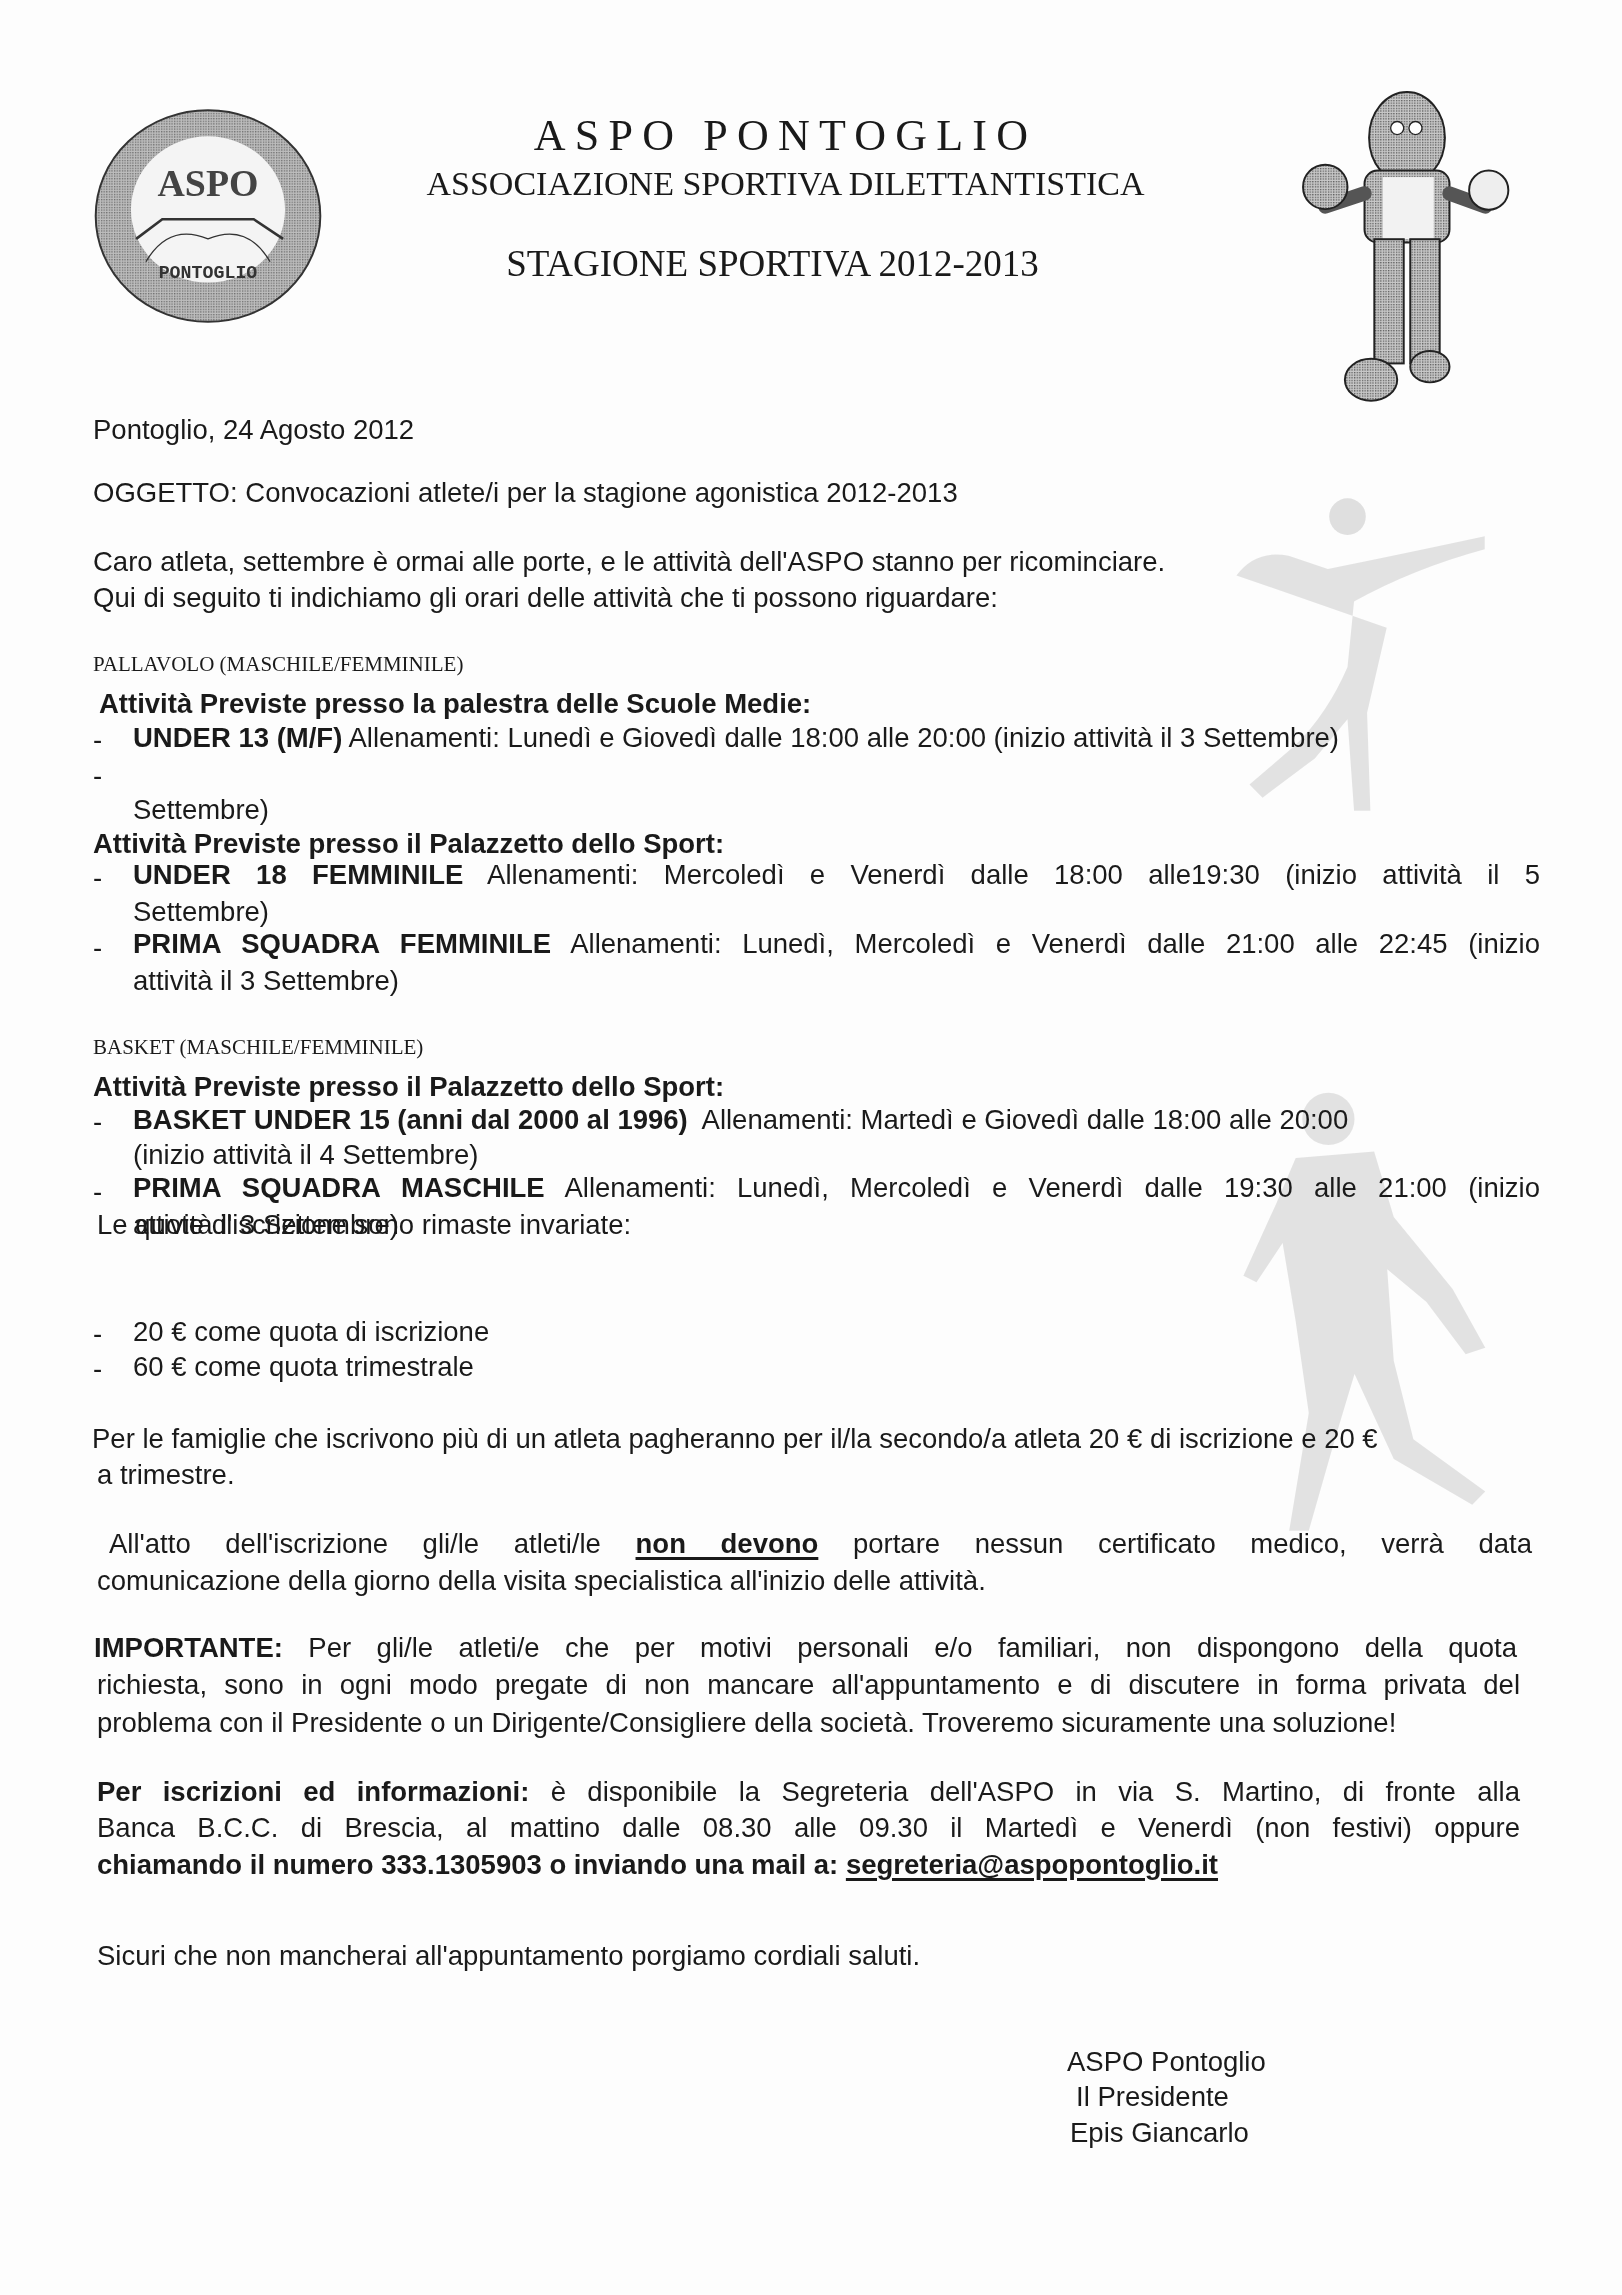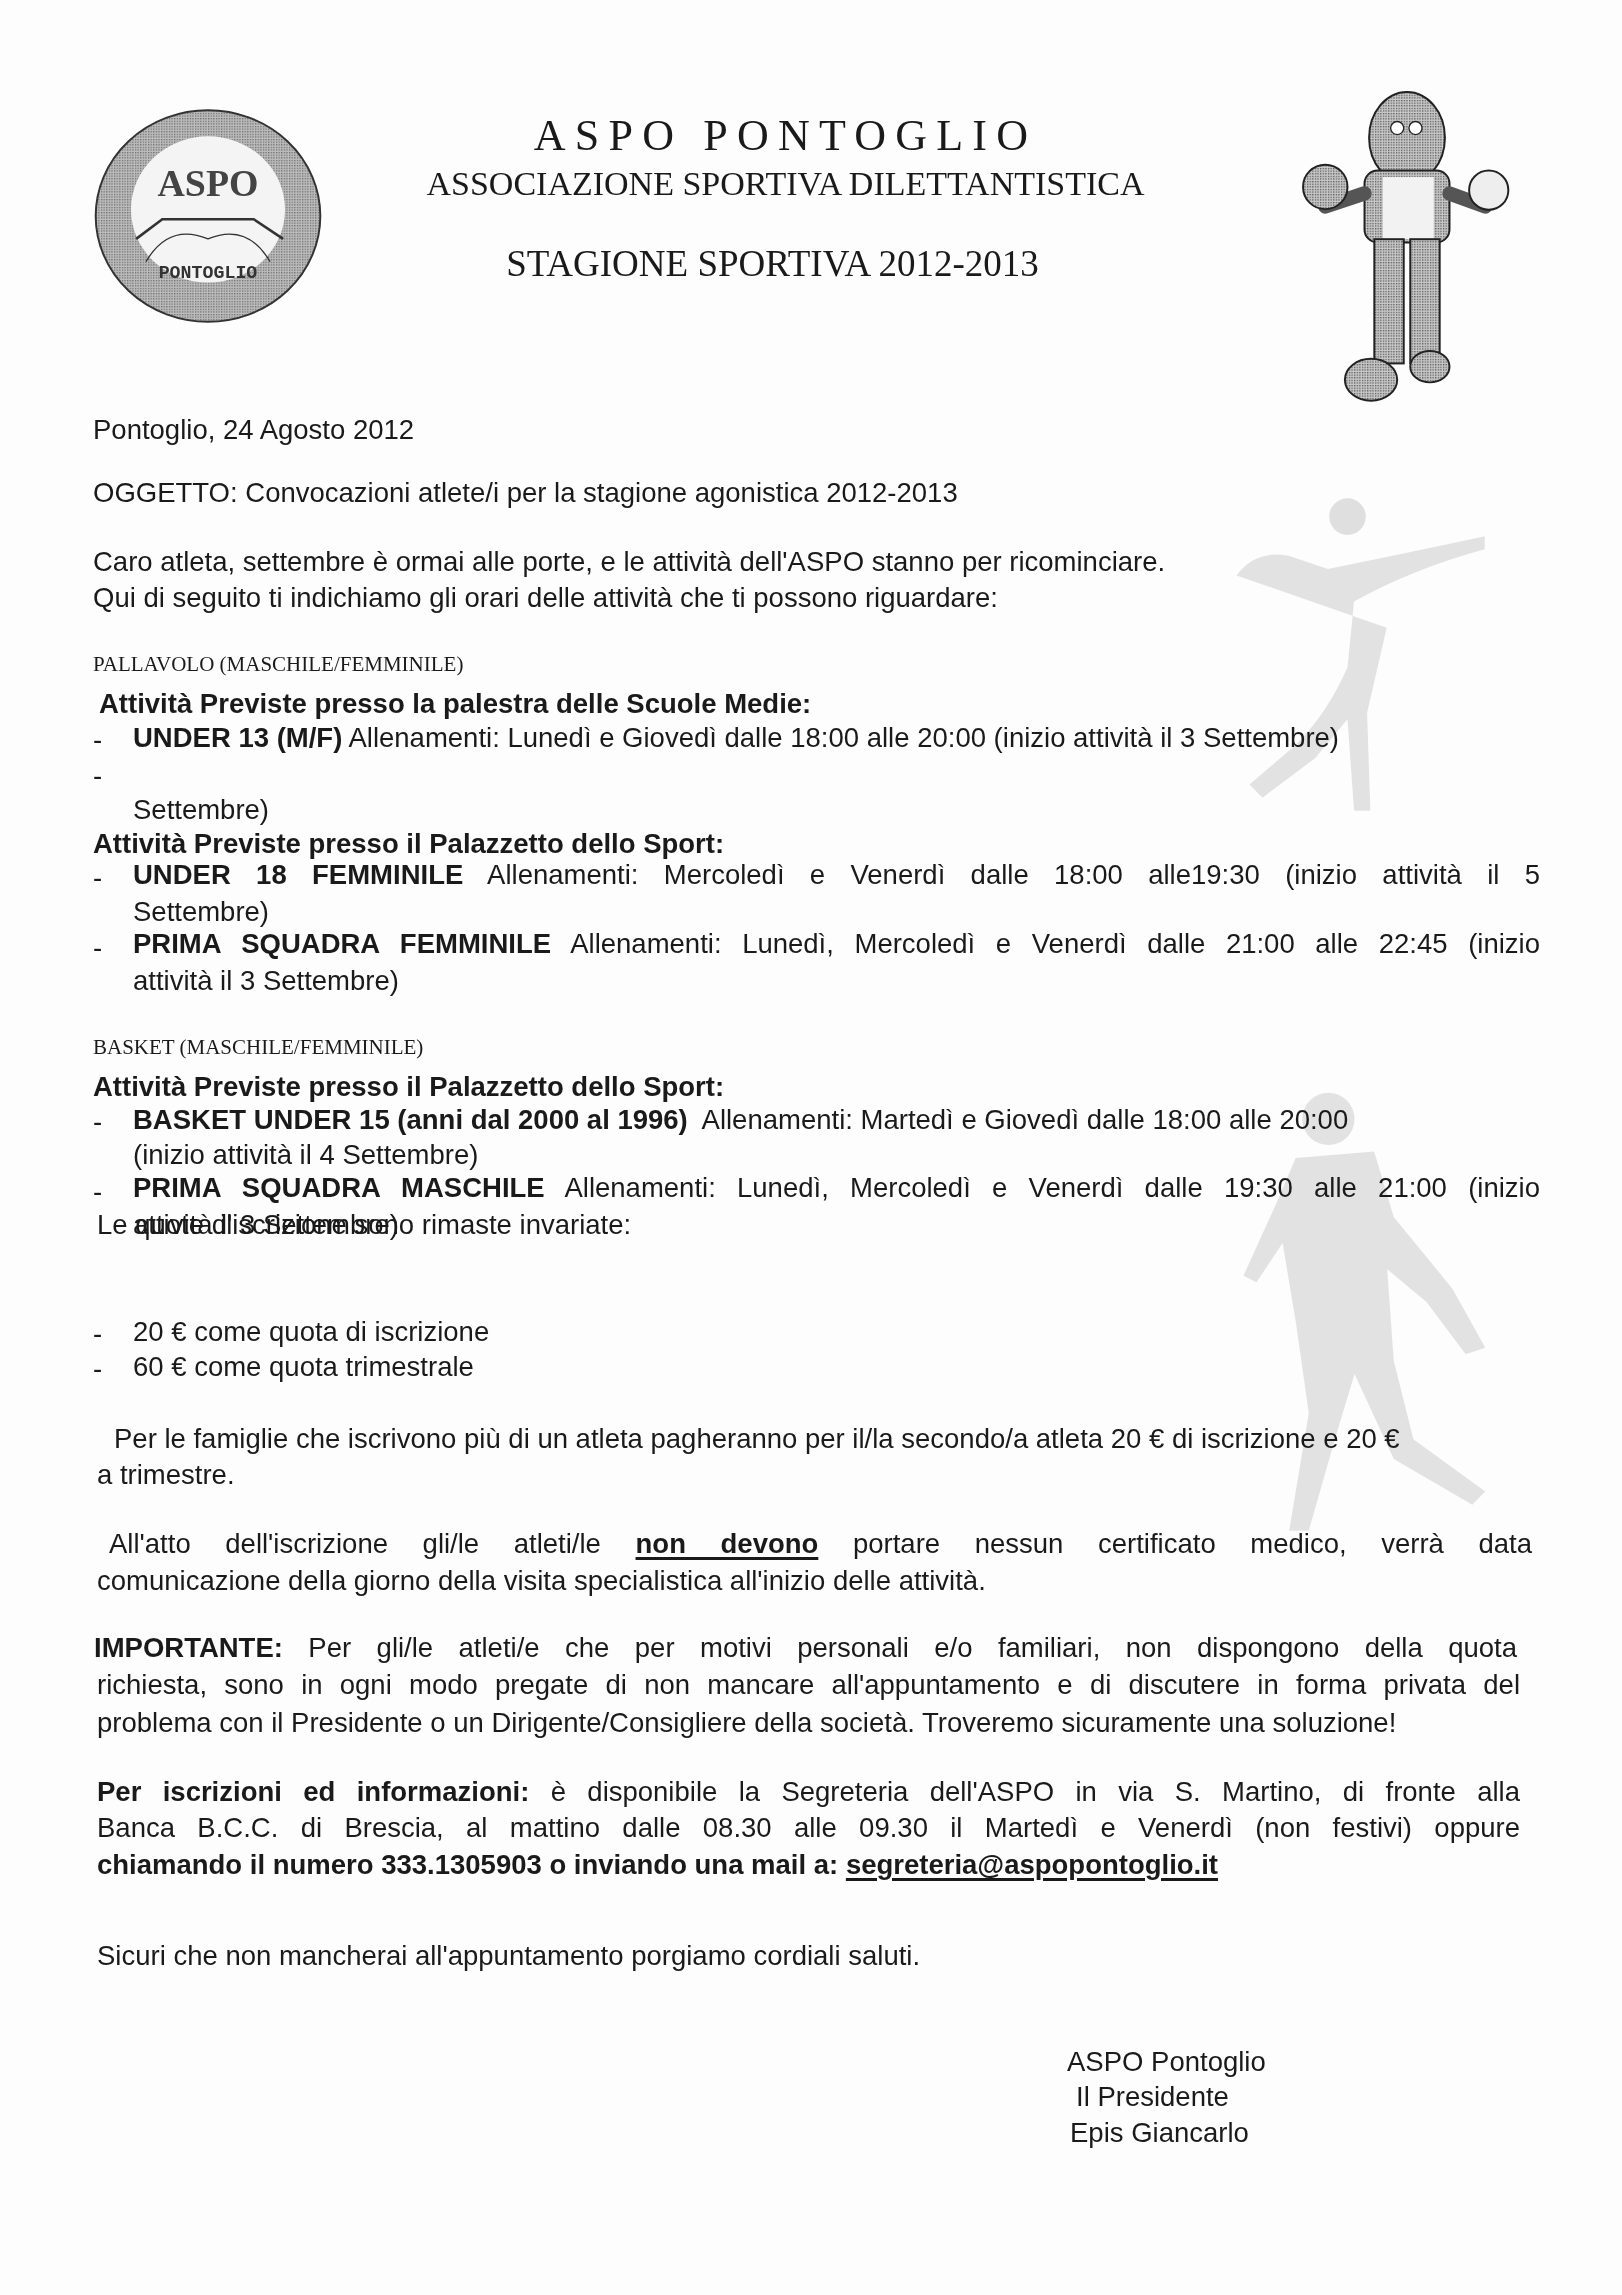--- a/index.html
+++ b/index.html
@@ -130,21 +130,21 @@
     <span>Allenamenti: Lunedì, Mercoledì e Venerdì dalle 19:30 alle 21:00 (inizio</span>
   </div>
   <div class="line sans" style="left:133px;top:1211px">attività il 3 Settembre)</div>
 
   <div class="line sans" style="left:97px;top:1211px">Le quote d'iscrizione sono rimaste invariate:</div>
   <div class="dash sans" style="left:93px;top:1318px">-</div>
   <div class="line sans" style="left:133px;top:1318px">20 € come quota di iscrizione</div>
   <div class="dash sans" style="left:93px;top:1353px">-</div>
   <div class="line sans" style="left:133px;top:1353px">60 € come quota trimestrale</div>
 
-  <div class="line sans" style="left:114px;top:1425px">Per le famiglie che iscrivono più di un atleta pagheranno per il/la secondo/a atleta 20 € di iscrizione e 20 €</div>
+  <div class="line sans" style="left:92px;top:1425px">Per le famiglie che iscrivono più di un atleta pagheranno per il/la secondo/a atleta 20 € di iscrizione e 20 €</div>
   <div class="line sans" style="left:97px;top:1461px">a trimestre.</div>
 
   <div class="just sans" style="left:109px;top:1525px;width:1423px">
     <span>All'atto dell'iscrizione gli/le atleti/le</span>
     <span class="b u">non devono</span>
     <span>portare nessun certificato medico, verrà data</span>
   </div>
   <div class="line sans" style="left:97px;top:1567px">comunicazione della giorno della visita specialistica all'inizio delle attività.</div>
 
   <div class="just sans" style="left:94px;top:1629px;width:1423px">

